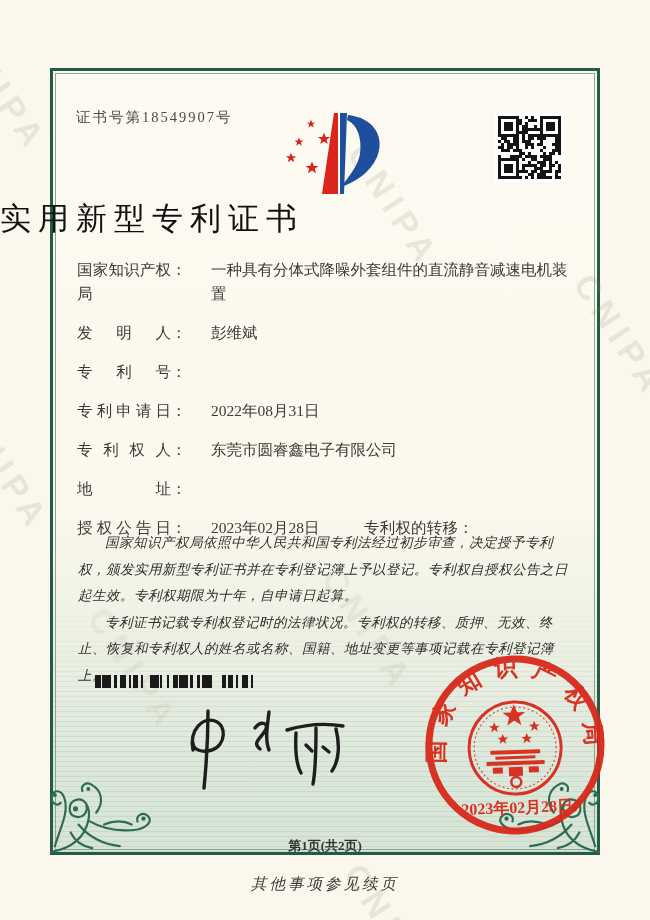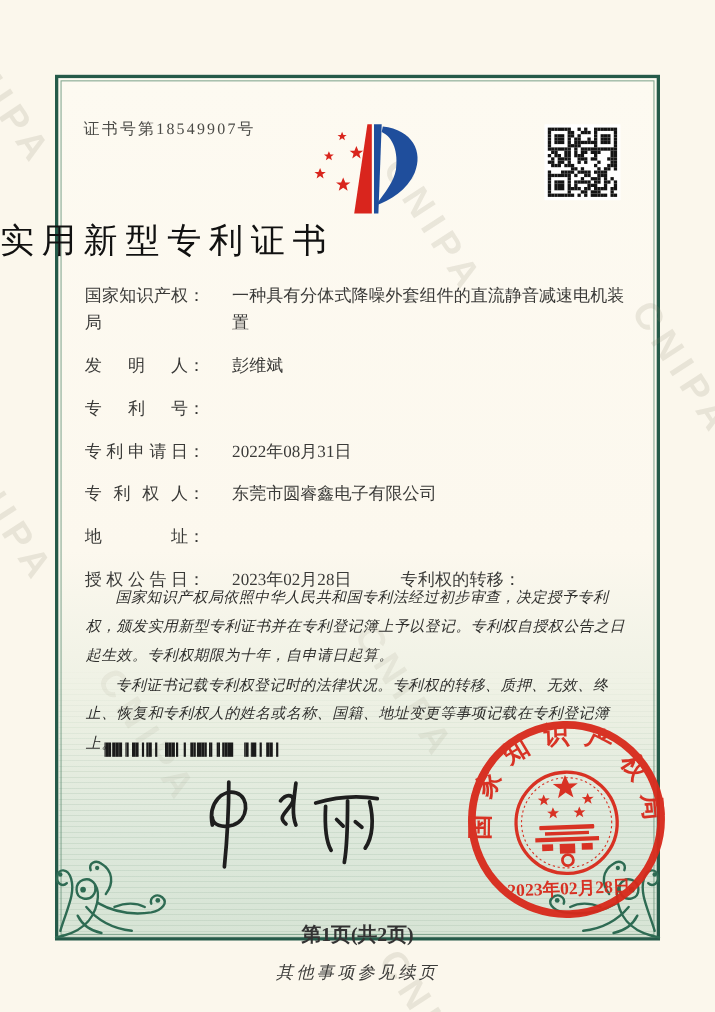--- a/index.html
+++ b/index.html
@@ -40,21 +40,21 @@
   
   .barcode{position:absolute;left:89px;top:675px;width:170px;height:13px;z-index:4;display:flex;align-items:stretch;}
   .barcode i{display:block;}
   .director{position:absolute;left:87px;top:742px;z-index:4;font-size:15.5px;color:#222;letter-spacing:2px;line-height:31px;}
   .signature{position:absolute;left:175px;top:700px;z-index:5;}
   .seal{position:absolute;left:420px;top:650px;z-index:6;opacity:0.95;transform:rotate(-2deg);}
   .flourish{position:absolute;bottom:-6px;z-index:3;pointer-events:none;}
   .flourish.left{left:-8px;}
   .flourish.right{right:-8px;transform:scaleX(-1);}
   .page-info{position:absolute;left:0;width:650px;top:837px;z-index:4;text-align:center;
-             font-size:18px;font-weight:bold;color:#333;}
+             font-size:13px;font-weight:bold;color:#333;}
   .cont-note{position:absolute;left:0;width:650px;top:874px;z-index:4;text-align:center;
              font-size:15.5px;font-style:italic;color:#3c3c3a;letter-spacing:3px;}
 </style>
 </head>
 <body>
 
 <div class="page">
 
   <div class="frame">
     <div class="frame-inner"></div>

